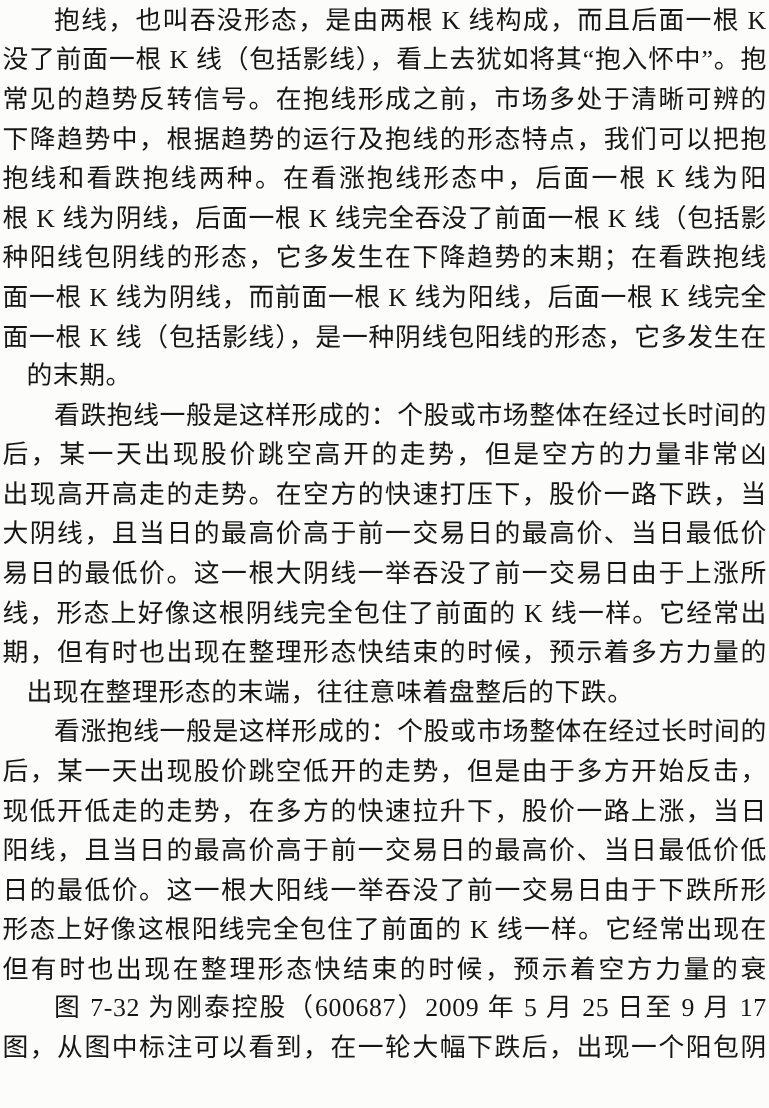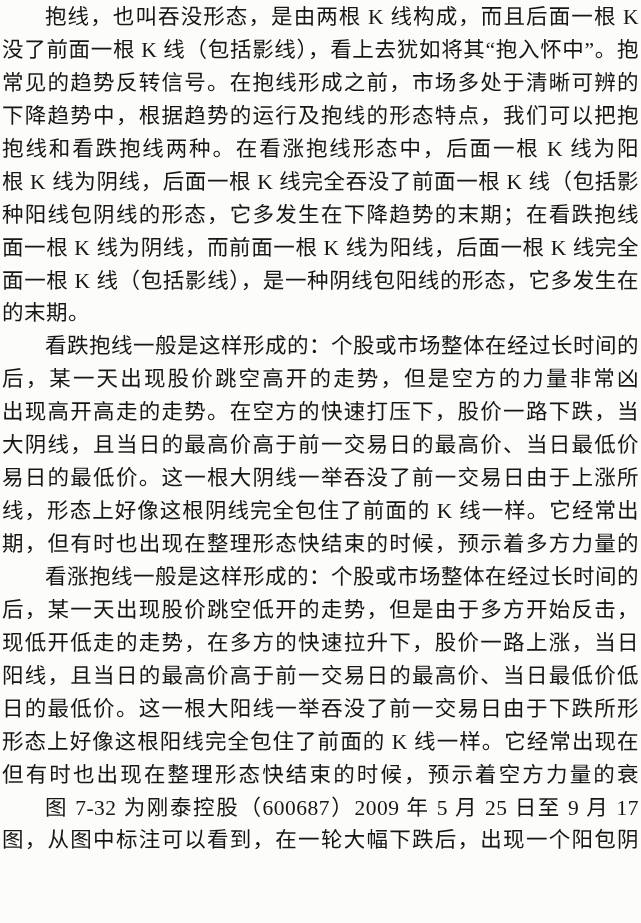--- a/index.html
+++ b/index.html
@@ -31,20 +31,21 @@
     text-align: justify;
     text-align-last: justify;
     letter-spacing: 0.5px;
     white-space: normal;
   }
   .line.para-start {
     text-indent: 2em;
   }
   .line.para-end {
     text-align-last: left;
+    margin-left: 20px;
   }
 </style>
 </head>
 <body style="background: rgb(252, 252, 250);">
 
 <div class="page" style="color: rgb(22, 22, 22);">
   <div id="text-block">
       <div class="paragraph">
         <div class="line para-start">抱线，也叫吞没形态，是由两根 K 线构成，而且后面一根 K 线完全吞</div>
         <div class="line">没了前面一根 K 线（包括影线），看上去犹如将其“抱入怀中”。抱线是一种</div>
@@ -58,20 +59,21 @@
         <div class="line para-end">的末期。</div>
       </div>
       <div class="paragraph">
         <div class="line para-start">看跌抱线一般是这样形成的：个股或市场整体在经过长时间的上涨之</div>
         <div class="line">后，某一天出现股价跳空高开的走势，但是空方的力量非常凶猛，股价没能</div>
         <div class="line">出现高开高走的走势。在空方的快速打压下，股价一路下跌，当日收出一根</div>
         <div class="line">大阴线，且当日的最高价高于前一交易日的最高价、当日最低价低于前一交</div>
         <div class="line">易日的最低价。这一根大阴线一举吞没了前一交易日由于上涨所形成的阳</div>
         <div class="line">线，形态上好像这根阴线完全包住了前面的 K 线一样。它经常出现在上涨末</div>
         <div class="line">期，但有时也出现在整理形态快结束的时候，预示着多方力量的衰竭，如果</div>
+        <div class="line para-end">出现在整理形态的末端，往往意味着盘整后的下跌。</div>
       </div>
       <div class="paragraph">
         <div class="line para-start">看涨抱线一般是这样形成的：个股或市场整体在经过长时间的下跌之</div>
         <div class="line">后，某一天出现股价跳空低开的走势，但是由于多方开始反击，股价没能出</div>
         <div class="line">现低开低走的走势，在多方的快速拉升下，股价一路上涨，当日收出一根大</div>
         <div class="line">阳线，且当日的最高价高于前一交易日的最高价、当日最低价低于前一交易</div>
         <div class="line">日的最低价。这一根大阳线一举吞没了前一交易日由于下跌所形成的阴线，</div>
         <div class="line">形态上好像这根阳线完全包住了前面的 K 线一样。它经常出现在下跌末期，</div>
         <div class="line">但有时也出现在整理形态快结束的时候，预示着空方力量的衰竭，如果出现</div>
       </div>

